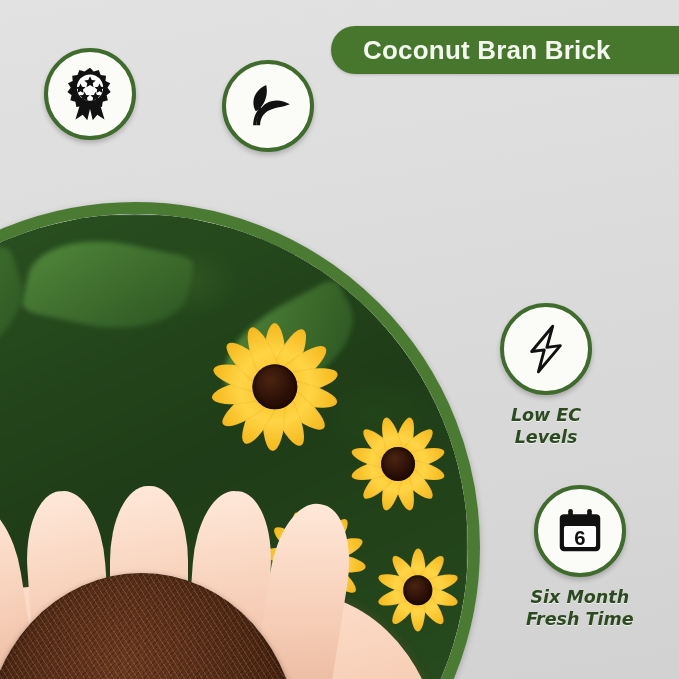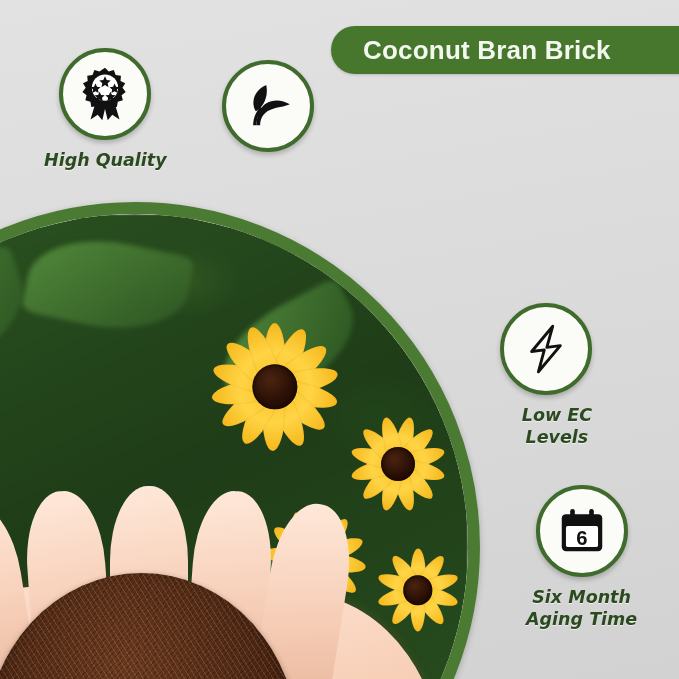--- a/index.html
+++ b/index.html
@@ -122,21 +122,21 @@
     margin-top:9px;text-align:center;
     color:#2c4a1f;font-size:17.5px;font-style:italic;font-weight:600;
     line-height:1.28;white-space:pre-line;
     font-family:"DejaVu Sans",sans-serif;
     text-shadow:0 1px 0 rgba(255,255,255,.6);
   }
 
   .f-quality{left:44px;top:48px;}
   .f-natural{left:222px;top:60px;}
   .f-water{left:386px;top:168px;}
-  .f-ec{left:500px;top:303px;align-items:flex-end;}
+  .f-ec{left:500px;top:303px;}
   .f-calendar{left:526px;top:485px;}
 </style>
 </head>
 <body>
 
 <div id="stage">
 
   <div class="photo-wrap">
     <div class="photo">
       <div class="foliage"></div>
@@ -257,21 +257,20 @@
         <path d="M42 40 L48 60 L40 55 L35 61 L31 44 Z" fill="#111"></path>
         <path d="M32 3 l4.1 4.2 5.6-1.6 2.1 5.5 5.8 .7 -.5 5.8 5.2 2.6 -3 5 3.6 4.6 -4.6 3.5 1.4 5.6 -5.6 1.7 -1 5.7 -5.8-.7 -3.3 4.8 -5-3 -5 3 -3.3-4.8 -5.8 .7 -1-5.7 -5.6-1.7 1.4-5.6 -4.6-3.5 3.6-4.6 -3-5 5.2-2.6 -.5-5.8 5.8-.7 2.1-5.5 5.6 1.6 Z" fill="#111"></path>
         <circle cx="32" cy="25" r="14.5" fill="#fff"></circle>
         <path d="M32 12.5 l1.9 4.1 4.4 .5 -3.3 3 .9 4.4 -3.9-2.3 -3.9 2.3 .9-4.4 -3.3-3 4.4-.5 Z" fill="#111"></path>
         <path d="M21.5 20.5 l1.7 3.6 3.9 .4 -2.9 2.6 .8 3.9 -3.5-2 -3.4 2 .8-3.9 -2.9-2.6 3.9-.4 Z" fill="#111"></path>
         <path d="M42.5 20.5 l1.7 3.6 3.9 .4 -2.9 2.6 .8 3.9 -3.5-2 -3.4 2 .8-3.9 -2.9-2.6 3.9-.4 Z" fill="#111"></path>
         <path d="M26 29.5 l1.7 3.6 3.9 .4 -2.9 2.6 .8 3.9 -3.5-2 -3.4 2 .8-3.9 -2.9-2.6 3.9-.4 Z" fill="#111"></path>
         <path d="M38 29.5 l1.7 3.6 3.9 .4 -2.9 2.6 .8 3.9 -3.5-2 -3.4 2 .8-3.9 -2.9-2.6 3.9-.4 Z" fill="#111"></path>
       </svg>
     </div>
-    <div class="feature-label">High Quality</div>
   </div>
 
   <div class="feature f-natural">
     <div class="icon-circle">
       <svg width="56" height="56" viewBox="0 0 64 64" aria-hidden="true">
         <path d="M30 8 C16 14 12 28 18 38 C26 34 33 22 30 8 Z" fill="#111"></path>
         <path d="M57 30 C44 22 28 25 22 38 C20 42 19 48 19 54 L23 54 C23 46 27 40 33 37 C42 33 51 33 57 30 Z" fill="#111"></path>
         <path d="M19 54 C19 46 21 40 26 35 L23 33 C18 39 15 46 15 54 Z" fill="#111"></path>
       </svg>
     </div>
@@ -292,16 +291,16 @@
     <div class="icon-circle">
       <svg width="54" height="54" viewBox="0 0 64 64" aria-hidden="true">
         <rect x="18" y="6" width="5.5" height="12" rx="2.6" fill="#111"></rect>
         <rect x="40.5" y="6" width="5.5" height="12" rx="2.6" fill="#111"></rect>
         <rect x="8" y="12" width="48" height="44" rx="5" fill="#111"></rect>
         <rect x="13" y="26" width="38" height="25" rx="2" fill="#fff"></rect>
         <text x="32" y="48" text-anchor="middle" font-family="Liberation Sans, sans-serif" font-size="24" font-weight="bold" fill="#111">6</text>
       </svg>
     </div>
     <div class="feature-label">Six Month
-Aging Time</div>
+Fresh Time</div>
   </div>
 
 </div>
 
 </body></html>

